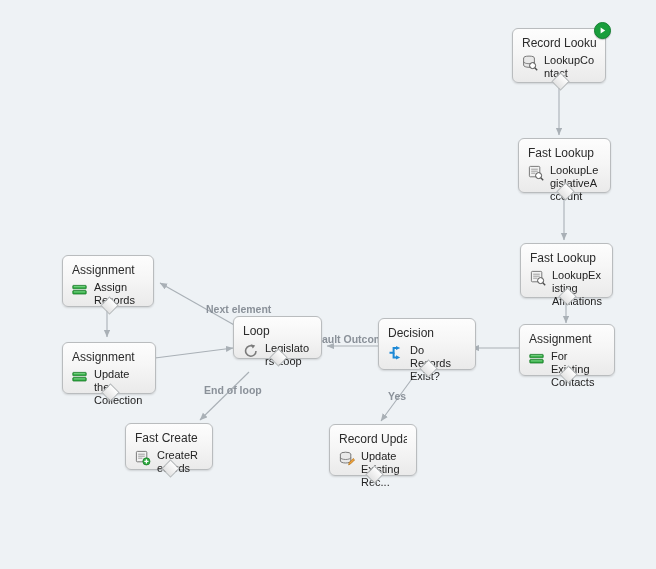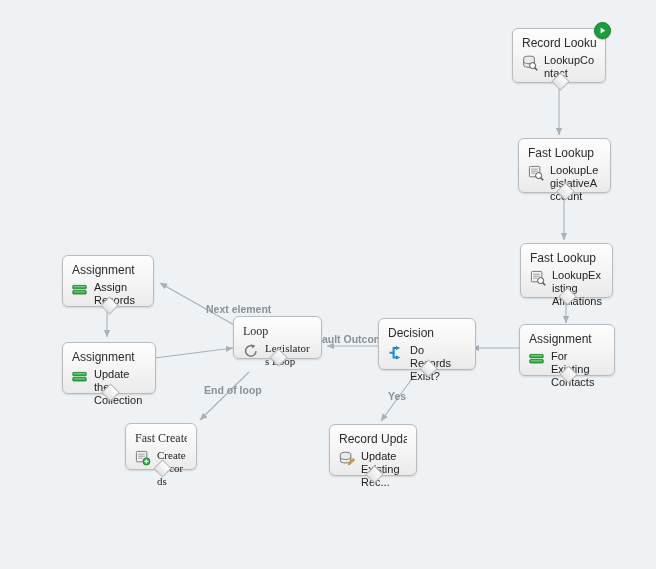--- a/index.html
+++ b/index.html
@@ -221,21 +221,21 @@
           <path d="M5.6,7.8 L5.6,12.4 L8.4,12.4" fill="none" stroke="#1d89d6" stroke-width="2"></path>
           <path d="M8.0,0.9 L12.2,3.0 L8.0,5.1 z" fill="#1d89d6"></path>
           <path d="M8.0,10.3 L12.2,12.4 L8.0,14.5 z" fill="#1d89d6"></path>
         </svg>
       </span>
       <span class="node-label">Do Records Exist?</span>
     </div>
     <span class="handle"></span>
   </div>
 
-  <div class="node" style="left:233px; top:316px; width:89px; height:43px;font-family:Liberation Serif, serif;">
+  <div class="node" style="left:233px; top:316px; width:89px; height:43px;">
     <div class="node-title">Loop</div>
     <div class="node-body">
       <span class="icon-wrap">
         <svg width="16" height="16" viewBox="0 0 16 16">
           <path d="M13,8 A5.2,5.2 0 1 1 10.6,3.6" fill="none" stroke="#7a7a7a" stroke-width="1.6"></path>
           <path d="M7.6,1.2 L12.2,2.4 L9.8,5.6 z" fill="#7a7a7a"></path>
         </svg>
       </span>
       <span class="node-label">Legislators Loop</span>
     </div>
@@ -267,21 +267,21 @@
           <rect x="1.8" y="4.2" width="11.4" height="1" fill="#7fd68c"></rect>
           <rect x="0.8" y="8.6" width="13.4" height="3.4" rx="0.6" fill="#2eaa3f" stroke="#1d7c2c" stroke-width="0.8"></rect>
           <rect x="1.8" y="9.4" width="11.4" height="1" fill="#7fd68c"></rect>
         </svg>
       </span>
       <span class="node-label">Update the Collection</span>
     </div>
     <span class="handle"></span>
   </div>
 
-  <div class="node" style="left:125px; top:423px; width:72px; height:47px;font-family:Liberation Serif, serif;">
+  <div class="node" style="left:125px; top:423px; width:88px; height:47px;">
     <div class="node-title">Fast Create</div>
     <div class="node-body">
       <span class="icon-wrap">
         <svg width="16" height="16" viewBox="0 0 16 16">
           <rect x="1.4" y="1.4" width="10.4" height="10.4" rx="1" fill="#f2f2f2" stroke="#6d6d6d" stroke-width="0.9"></rect>
           <line x1="3.2" y1="4.2" x2="9.8" y2="4.2" stroke="#8a8a8a" stroke-width="0.8"></line>
           <line x1="3.2" y1="6.2" x2="9.8" y2="6.2" stroke="#8a8a8a" stroke-width="0.8"></line>
           <line x1="3.2" y1="8.2" x2="7.4" y2="8.2" stroke="#8a8a8a" stroke-width="0.8"></line>
           <circle cx="11.4" cy="11.4" r="3.6" fill="#2eaa3f" stroke="#1d7c2c" stroke-width="0.7"></circle>
           <path d="M11.4,9.3 L11.4,13.5 M9.3,11.4 L13.5,11.4" stroke="#ffffff" stroke-width="1.3"></path>

